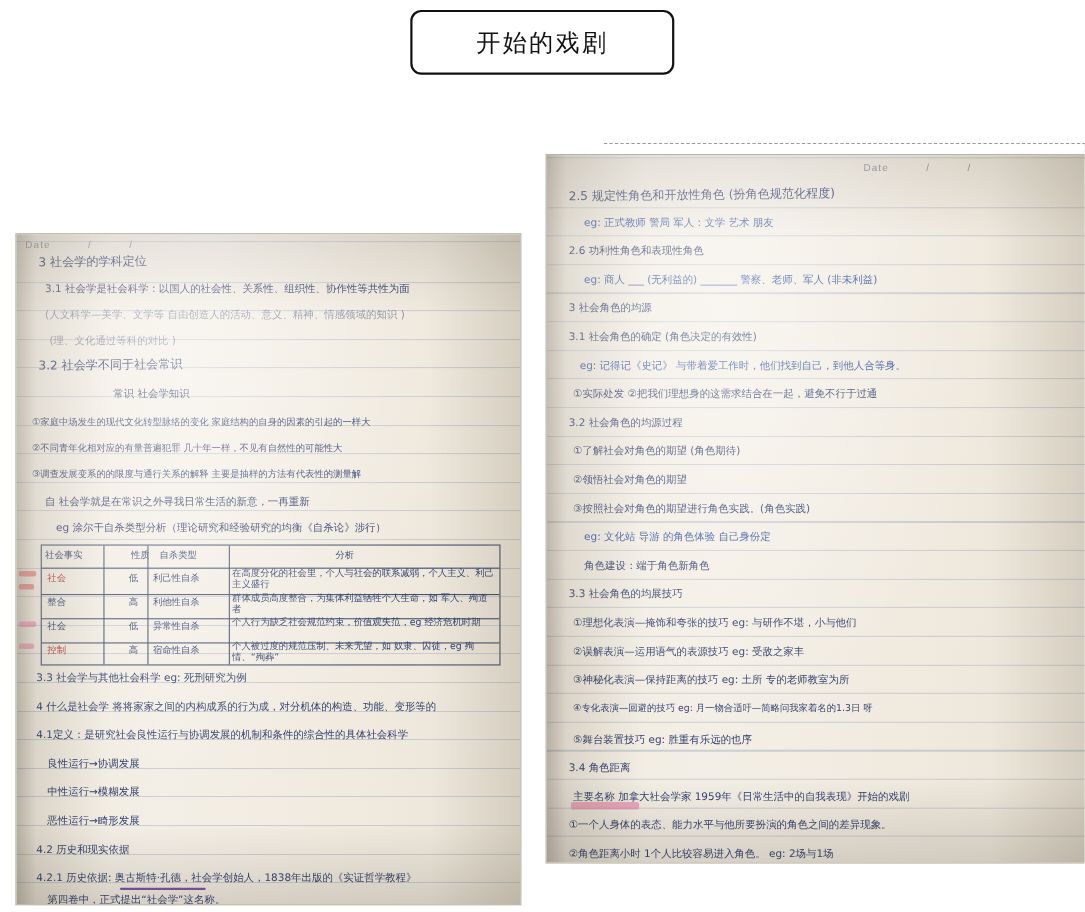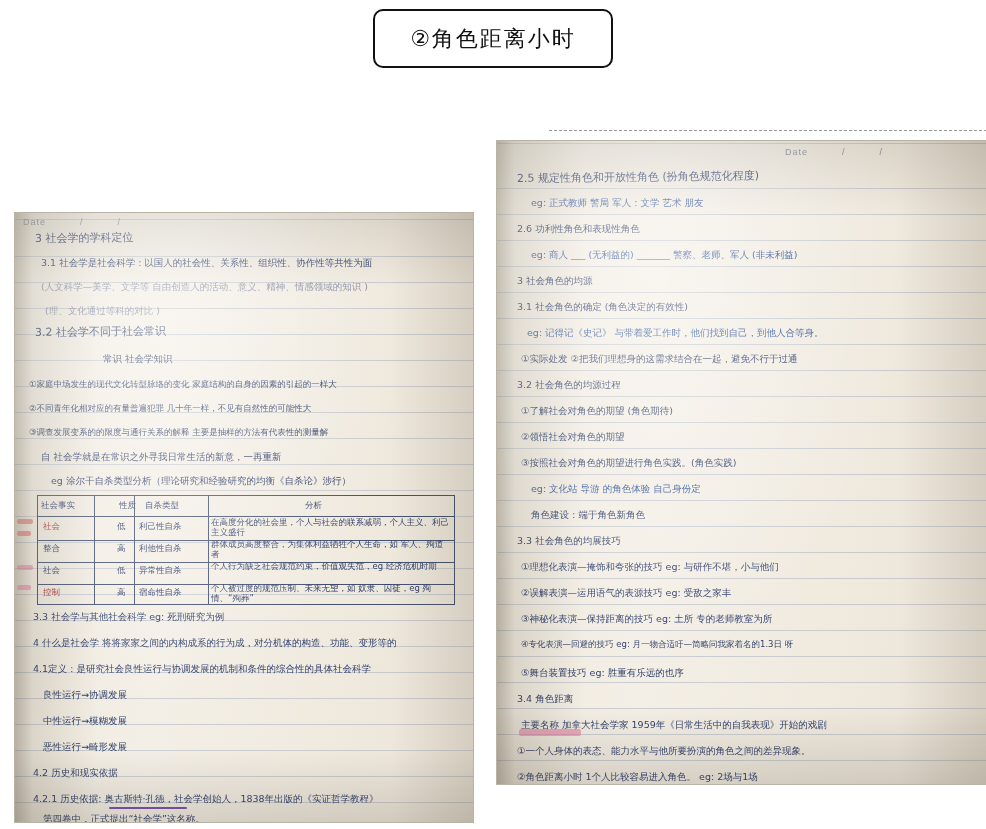--- a/index.html
+++ b/index.html
@@ -180,21 +180,21 @@
     top: 0; bottom: 0;
     width: 18px;
     background: linear-gradient(to right, rgba(70,60,45,0.22), rgba(70,60,45,0));
   }
 </style>
 </head>
 <body>
 
 <div id="title-shadow"></div>
 <div id="title-plaque">
-  <span class="title-text">②角色距离小时</span>
+  <span class="title-text">开始的戏剧</span>
 </div>
 
 <div class="photo" id="photo-left">
   <div class="paper"></div>
   <div class="binding" style="left:0;"></div>
 
   <div class="date-row" style="top:4px;">
     <span class="date-label">Date</span>
     <span class="slash">/</span>
     <span class="slash">/</span>

